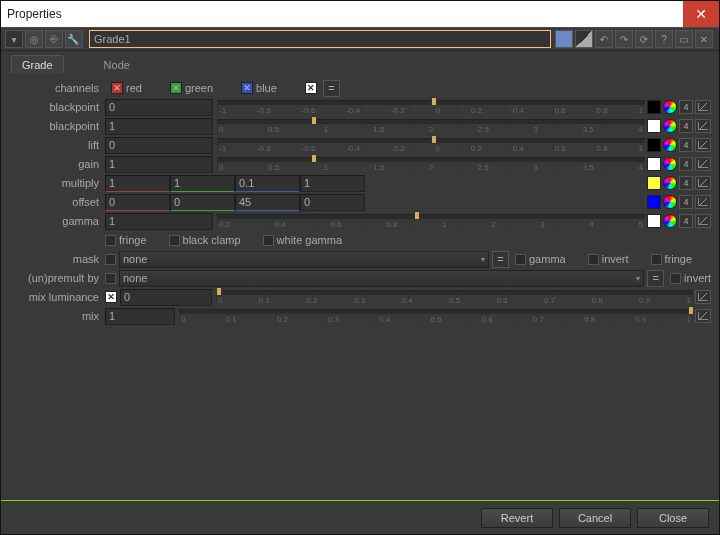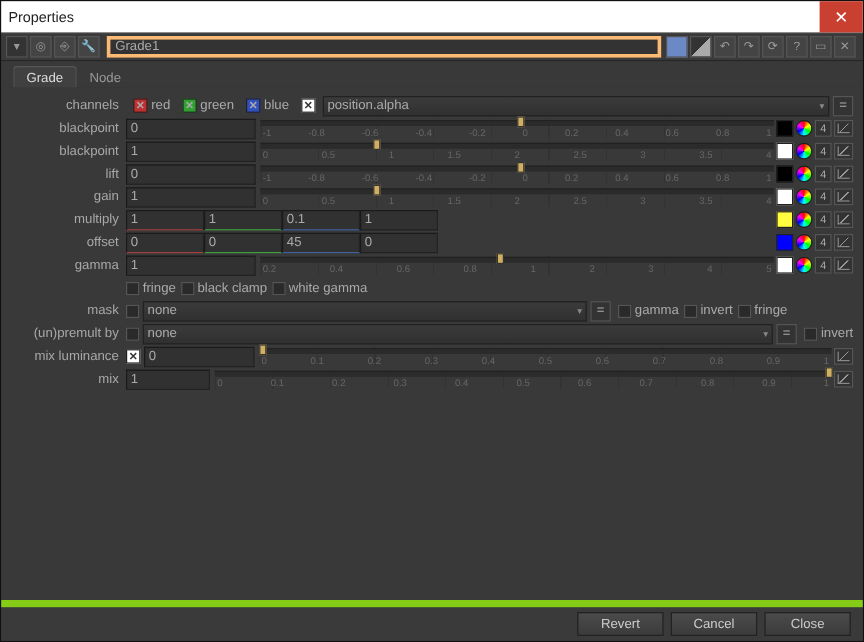--- a/index.html
+++ b/index.html
@@ -3,22 +3,22 @@
 <meta charset="utf-8">
 <style>
 * { box-sizing: border-box; margin: 0; padding: 0; font-family: "Segoe UI", Tahoma, sans-serif; }
 body { background: #2a2a2a; width: 720px; height: 535px; overflow: hidden; font-size: 11px; color: #aaa; }
 .window { width: 100%; height: 100%; background: #393939; border: 1px solid #111; display: flex; flex-direction: column; }
 .titlebar { height: 26px; background: #fff; display: flex; align-items: center; padding: 0 6px; color: #222; font-size: 12px; position: relative; }
 .close-btn { position: absolute; right: 0; top: 0; width: 36px; height: 26px; background: #c94030; color: #fff; display:flex; align-items:center; justify-content:center; font-size: 14px; cursor: pointer; }
 .toolbar { height: 24px; background: #3a3a3a; border-top:1px solid #4a4a4a; border-bottom:1px solid #252525; display:flex; align-items:center; padding:0 4px; }
 .tb-btn { width:18px; height:18px; background:#444; border:1px solid #555; margin-right:2px; display:flex; align-items:center; justify-content:center; font-size:10px; color:#999; cursor:pointer; }
 .tb-btn.dark { background:#333; }
-.name-field { flex:1; margin:0 4px; height:18px; background:#333; border:3px solid #fdba74; color:#aaa; padding:0 4px; font-size:11px; }
-.tabs { height:22px; display:flex; padding:4px 10px 0 10px; background:#393939; }
+.name-field { flex:1; margin:0 4px; height:18px; background:#333; border:1px solid #fdba74; color:#aaa; padding:0 4px; font-size:11px; }
+.tabs { height:22px; display:flex; padding:4px 10px 0 10px; background:#393939;gap:29px; }
 .tab { padding:3px 10px 2px 10px; color:#999; border:1px solid transparent; border-bottom:none; cursor:pointer; font-size:11px; }
 .tab.active { background:#404040; border-color:#555; color:#ddd; border-radius:3px 3px 0 0; }
 .panel { flex:1; background:#393939; padding:6px 8px 6px 4px; overflow:hidden; }
 .row { display:flex; align-items:center; height:18px; margin-bottom:1px; }
 .lbl { width:100px; text-align:right; padding-right:6px; color:#a8a8a8; font-size:11px; }
 .inp { height:17px; background:#313131; border:1px solid #222; border-top-color:#1a1a1a; border-left-color:#1a1a1a; color:#aaa; padding:0 3px; font-size:11px; }
 .inp.w110 { width:108px; }
 .inp.w65 { width:65px; }
 .slider { flex:1; height:16px; position:relative; margin-left:4px; background:repeating-linear-gradient(to right,#333,#333 1px,transparent 1px,transparent 48px); overflow:visible; }
 .slider::before { content:""; position:absolute; left:0; right:0; top:1px; height:4px; background:#2b2b2b; border-top:1px solid #222; }
@@ -30,31 +30,31 @@
 .sw-yellow { background:#ffff40; }
 .sw-blue { background:#0000ff; }
 .sw-wheel { background: conic-gradient(red,yellow,lime,cyan,blue,magenta,red); border-radius:50%; }
 .num4 { width:14px; height:14px; background:#333; border:1px solid #555; color:#aaa; font-size:9px; display:flex; align-items:center; justify-content:center; margin-left:2px; cursor:pointer; }
 .curve { width:16px; height:14px; background:#333; border:1px solid #555; margin-left:2px; position:relative; cursor:pointer; }
 .curve::after { content:""; position:absolute; left:2px; top:2px; right:2px; bottom:2px; border-left:1px solid #888; border-bottom:1px solid #888; }
 .curve::before { content:""; position:absolute; left:3px; right:2px; top:2px; bottom:3px; background:linear-gradient(135deg,transparent 45%,#999 45%,#999 55%,transparent 55%); }
 .dd { height:17px; background:#313131 linear-gradient(#3b3b3b,#303030); border:1px solid #222; color:#aaa; padding:0 16px 0 3px; font-size:11px; position:relative; display:flex; align-items:center; cursor:pointer; }
 .dd::after { content:"▾"; position:absolute; right:3px; font-size:8px; color:#888; }
 .chk { width:11px; height:11px; background:#2a2a2a; border:1px solid #555; margin-right:3px; cursor:pointer; display:inline-block; vertical-align:middle; }
-.chk-lbl { margin-right:4px; color:#aaa; }
+.chk-lbl { margin-right:22px; color:#aaa; }
 .ch-red { background:#c03030; }
 .ch-green { background:#30a030; }
 .ch-blue { background:#3050c0; }
 .ch-alpha { background:#fff; }
 .chbox { width:12px; height:12px; border:1px solid #222; margin:0 3px 0 6px; display:inline-flex; align-items:center; justify-content:center; font-size:9px; font-weight:bold; cursor:pointer; }
 .eq { width:17px; height:17px; background:#333; border:1px solid #555; color:#aaa; font-size:11px; display:flex; align-items:center; justify-content:center; margin-left:3px; cursor:pointer; }
 .underline-r { border-bottom:1px solid #a04040 !important; }
 .underline-g { border-bottom:1px solid #40a040 !important; }
 .underline-b { border-bottom:1px solid #4060a0 !important; }
-.footer { height:34px; border-top:6px solid #84cc16; background:#3a3a3a; display:flex; align-items:center; justify-content:flex-end; padding:0 10px; gap:6px;}
+.footer { height:34px; border-top:1px solid #84cc16; background:#3a3a3a; display:flex; align-items:center; justify-content:flex-end; padding:0 10px; gap:6px;}
 .fbtn { height:20px; width:72px; background:linear-gradient(#4b4b4b,#3b3b3b); border:1px solid #222; color:#ccc; font-size:11px; cursor:pointer; }
 </style>
 </head>
 <body>
 
 <div class="window">
 
   <div class="titlebar">
     <span>Properties</span>
     <div class="close-btn">✕</div>
@@ -85,21 +85,20 @@
 
     <div class="row">
       <div class="lbl">channels</div>
       <span class="chbox ch-red">✕</span>
         <span class="chk-lbl">red</span>
       <span class="chbox ch-green">✕</span>
         <span class="chk-lbl">green</span>
       <span class="chbox ch-blue">✕</span>
         <span class="chk-lbl">blue</span>
       <span class="chbox ch-alpha" style="color:#333">✕</span>
-      <div class="dd" style="flex:1;margin-left:3px">position.alpha</div>
       <div class="eq">=</div>
     </div>
 
     <div class="row">
       <div class="lbl">blackpoint</div>
       <input class="inp w110" value="0" style="">
       <div class="slider">
           <div class="handle" style="left:50%"></div>
           <div class="ticks">
             <span>-1</span>

